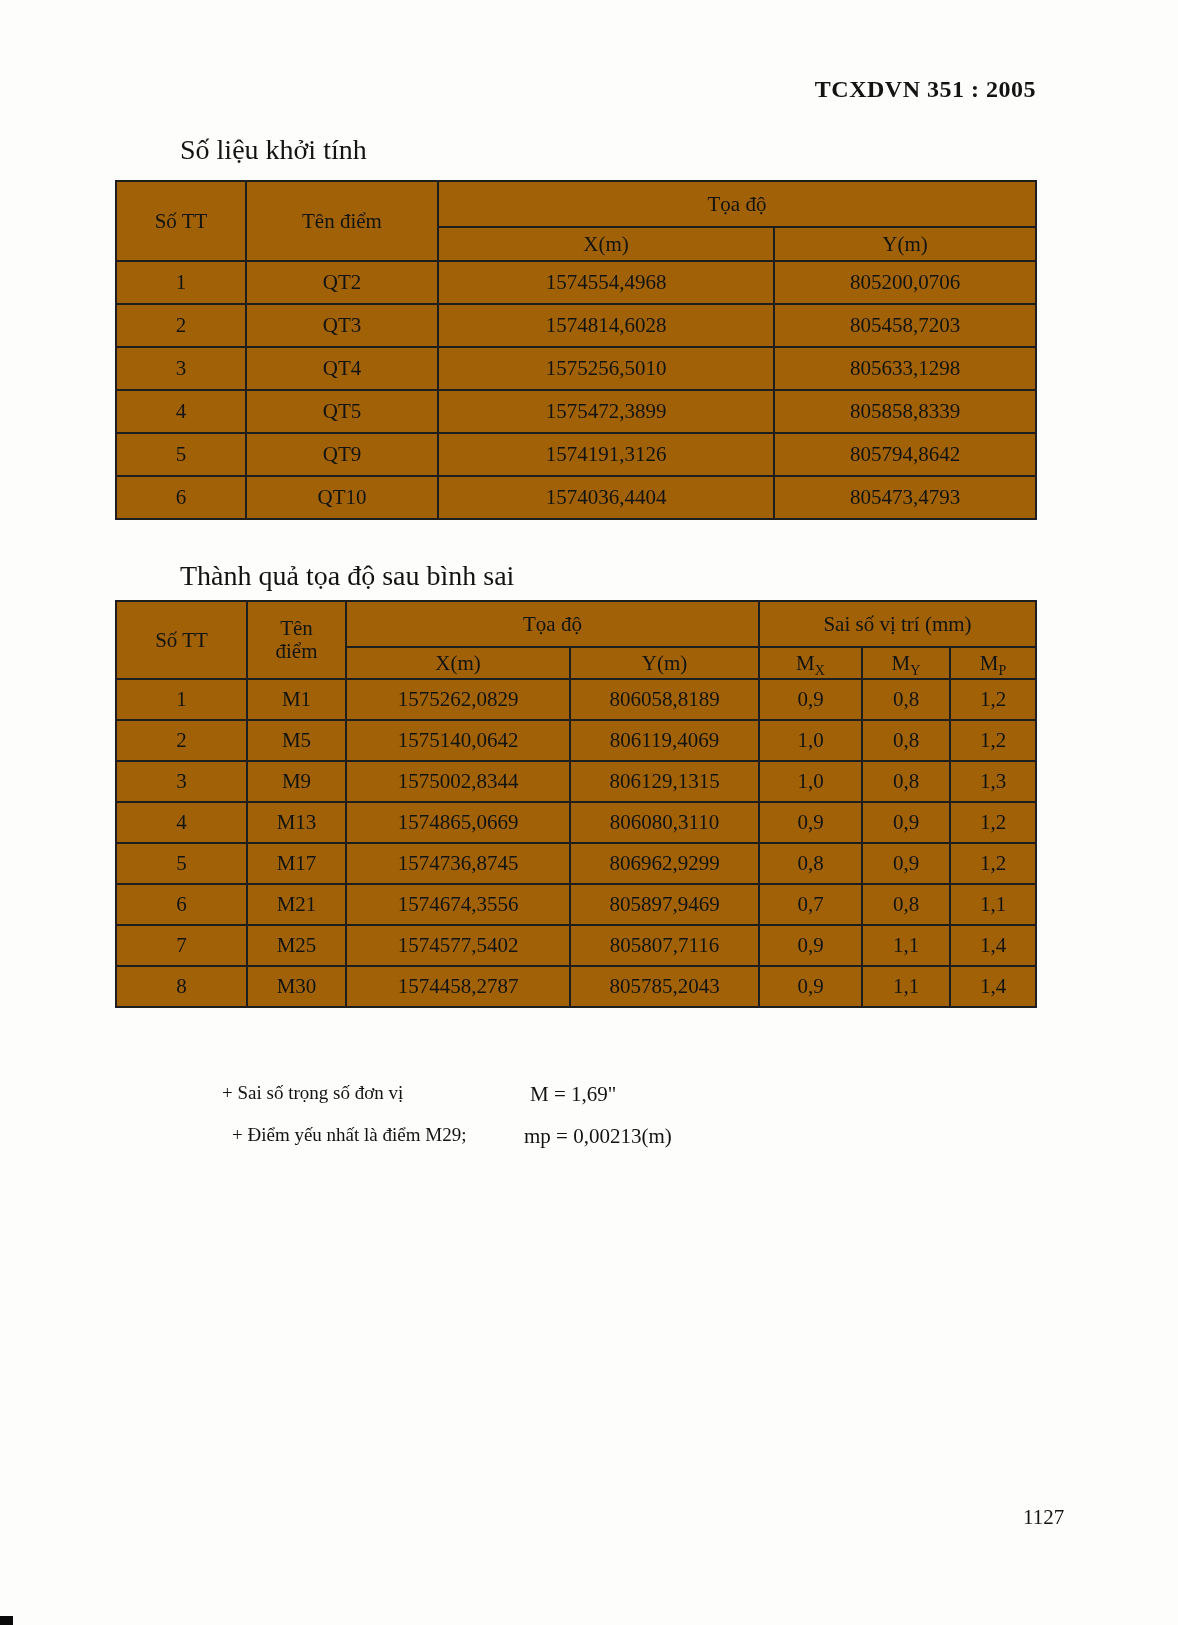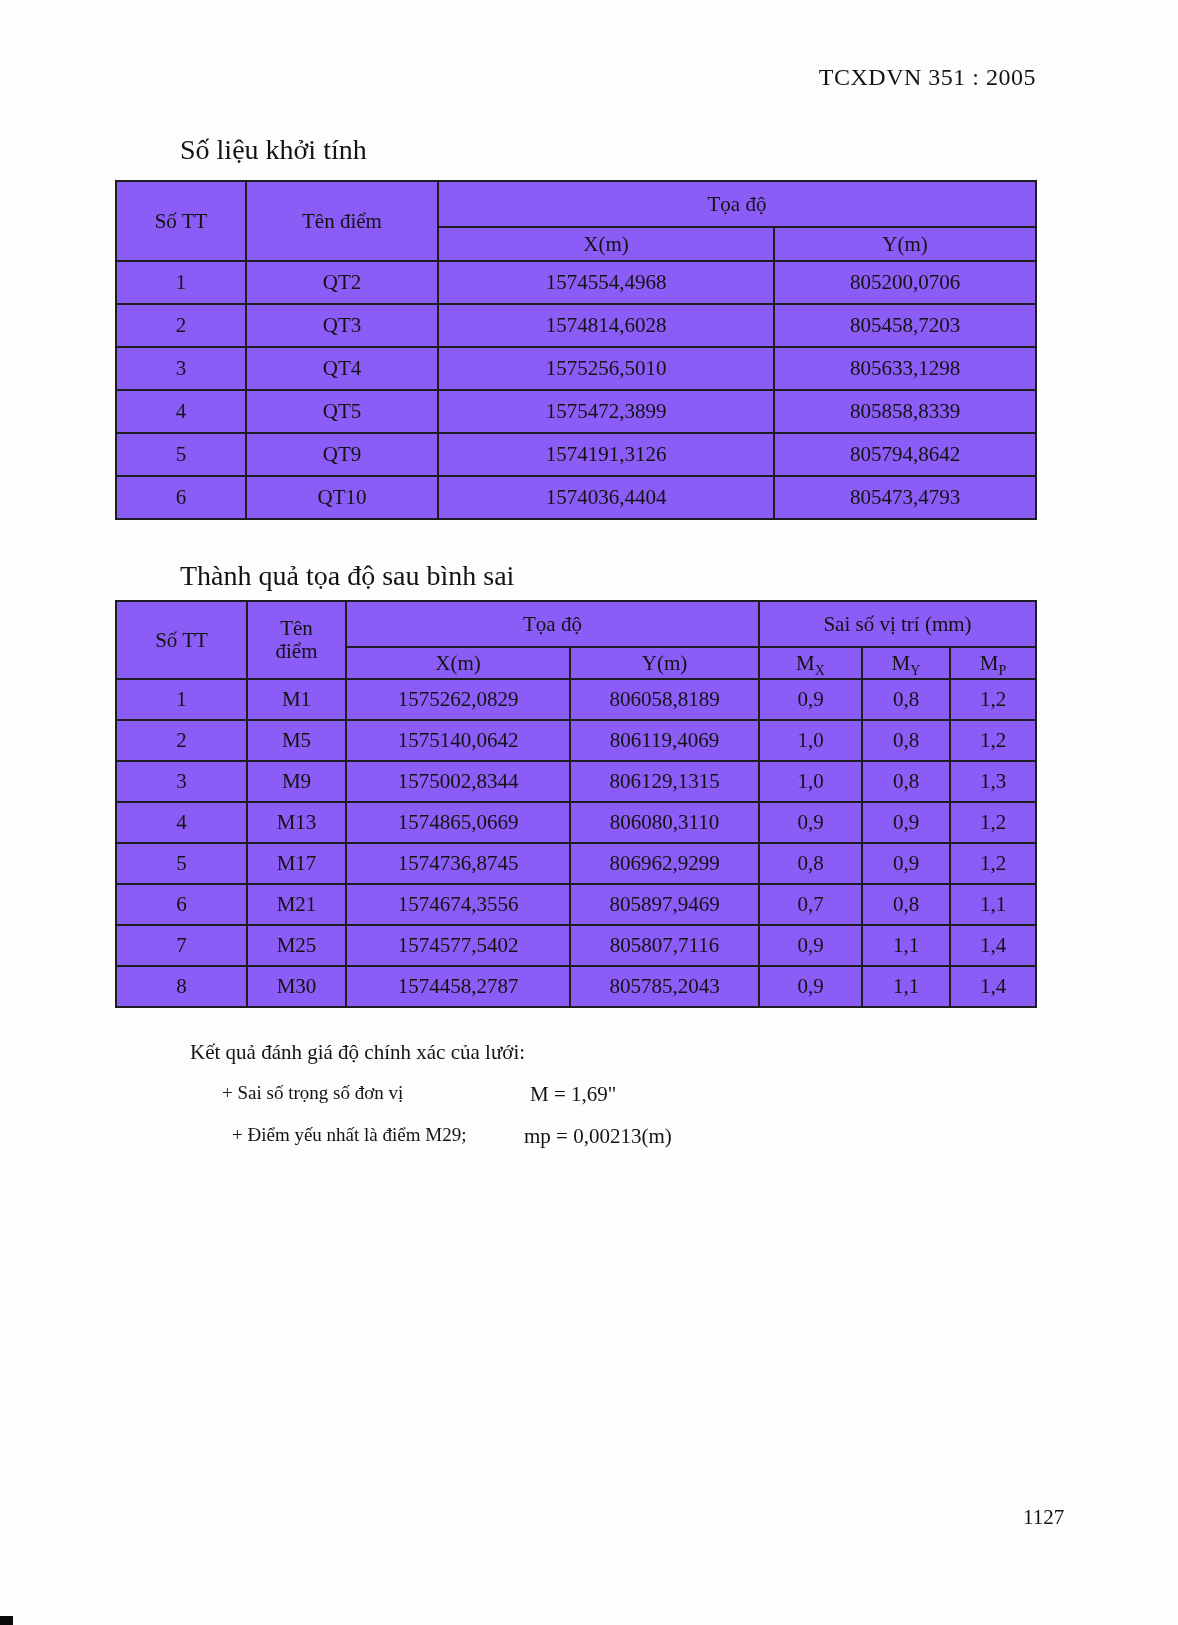--- a/index.html
+++ b/index.html
@@ -7,44 +7,44 @@
     position:relative;
     width:1178px;
     height:1625px;
     background:#fdfdfc;
     font-family:"Liberation Serif","DejaVu Serif",serif;
     color:#131313;
     overflow:hidden;
   }
   .doc-code {
     position:absolute;
-    top:64px;
+    top:76px;
     right:142px;
     font-size:24px;
-    font-weight:normal;
+    font-weight:bold;
     letter-spacing:0.5px;
     white-space:nowrap;
     text-align:right;
   }
   .section-title {
     position:absolute;
     left:180px;
     font-size:28px;
     white-space:nowrap;
   }
   #title1 { top:134px; }
   #title2 { top:560px; }
 
   table.data-table {
     position:absolute;
     left:115px;
     border-collapse:collapse;
     table-layout:fixed;
     width:920px;
-    background:#8b5cf6;
+    background:#a16207;
   }
   #table1 { top:180px; }
   #table2 { top:600px; }
   .data-table th, .data-table td {
     border:2px solid #1e1e1e;
     text-align:center;
     vertical-align:middle;
     font-weight:normal;
     font-size:21px;
     padding:0 4px;
@@ -268,21 +268,20 @@
     <td>M30</td>
     <td>1574458,2787</td>
     <td>805785,2043</td>
     <td>0,9</td>
     <td>1,1</td>
     <td>1,4</td>
   </tr>
 </tbody>
   </table>
 
-  <div class="results-heading">Kết quả đánh giá độ chính xác của lưới:</div>
   <div class="result-label" id="res1-label">+ Sai số trọng số đơn vị</div>
   <div class="result-value" id="res1-value">M  = 1,69"</div>
   <div class="result-label" id="res2-label">+ Điểm yếu nhất là điểm  M29;</div>
   <div class="result-value" id="res2-value">mp = 0,00213(m)</div>
 
   <div class="page-number">1127</div>
   <div class="corner-mark"></div>
 
 </div>
 

